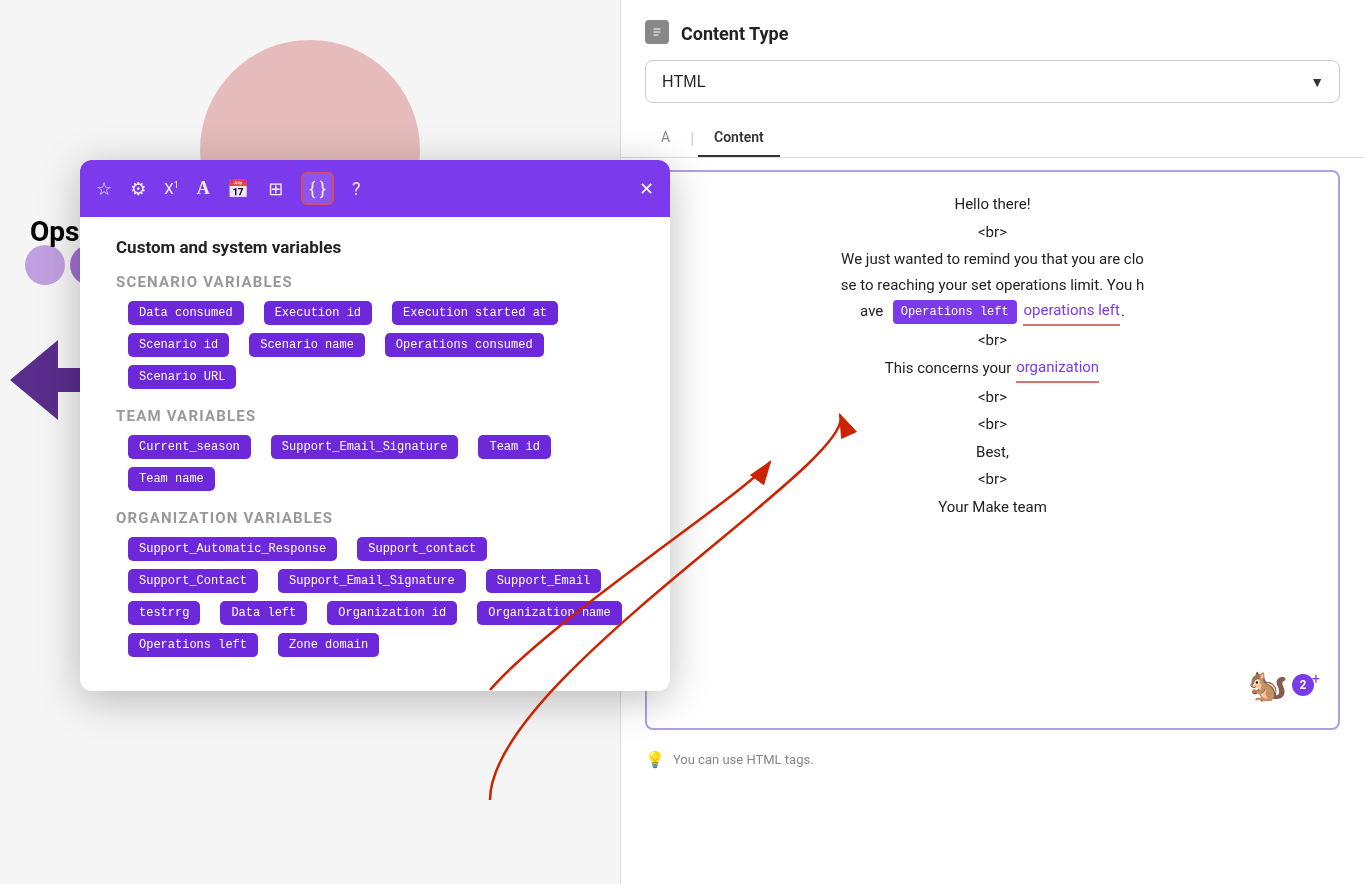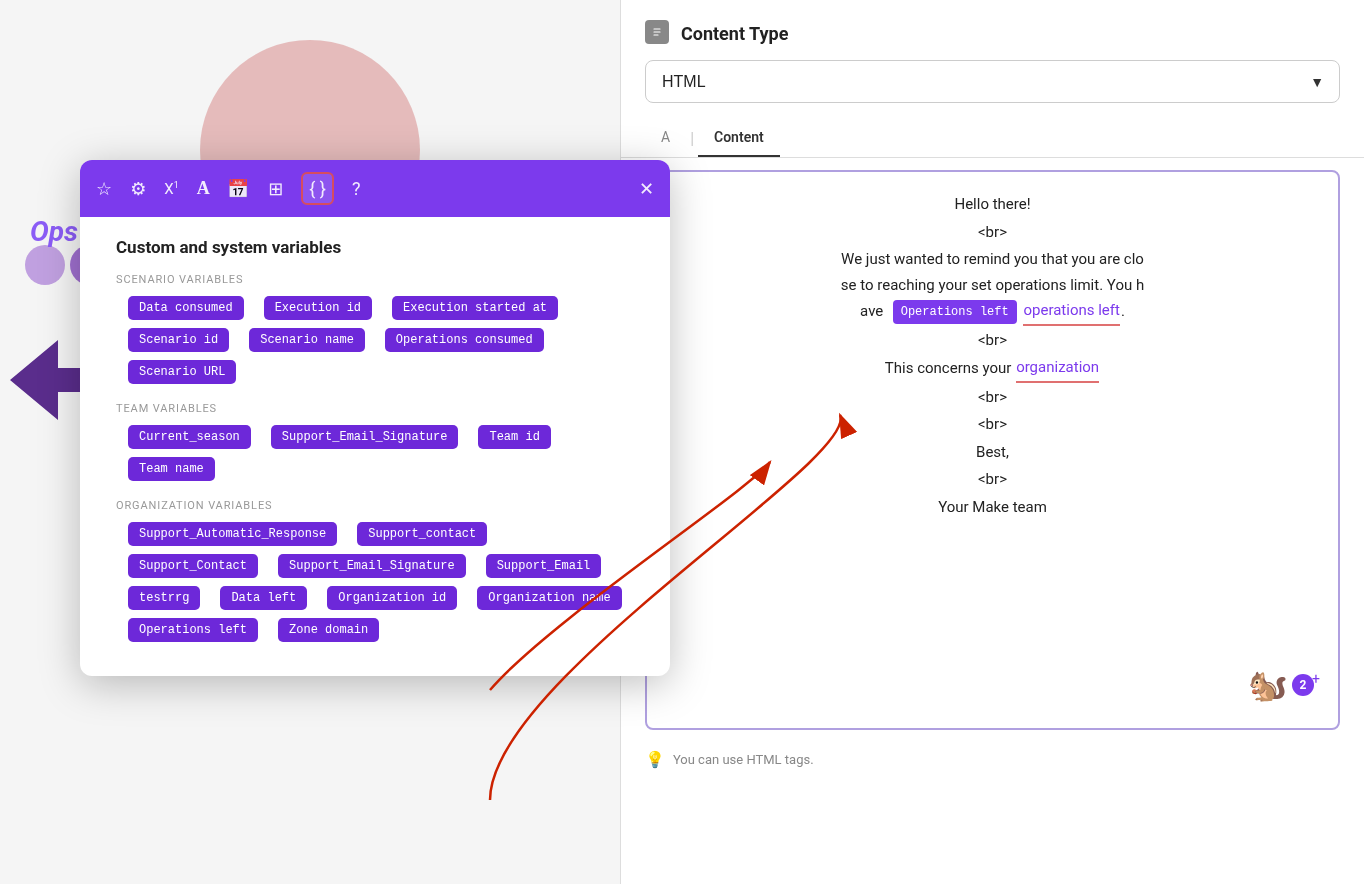--- a/index.html
+++ b/index.html
@@ -50,22 +50,21 @@
       border-radius: 50%;
       background: #a070d0;
     }
 
     .bg-text-ops {
       position: absolute;
       top: 215px;
       left: 30px;
       font-size: 28px;
       font-weight: 700;
-      color: #8b5cf6;
-      font-style: italic;
+      color: #000000;
     }
 
     .bg-arrow-shape {
       position: absolute;
       top: 340px;
       left: 10px;
       width: 80px;
       height: 80px;
       background: #5a2d8c;
       clip-path: polygon(0 50%, 60% 0, 60% 35%, 100% 35%, 100% 65%, 60% 65%, 60% 100%);
@@ -291,22 +290,22 @@
     }
 
     .panel-title {
       font-size: 17px;
       font-weight: 700;
       color: #222;
       margin-bottom: 16px;
     }
 
     .section-label {
-      font-size: 11px;
-      font-weight: 400;
+      font-size: 15px;
+      font-weight: 700;
       color: #999;
       letter-spacing: 0.08em;
       text-transform: uppercase;
       margin-bottom: 10px;
     }
 
     .tags-group {
       display: flex;
       flex-wrap: wrap;
       gap: 8px;

